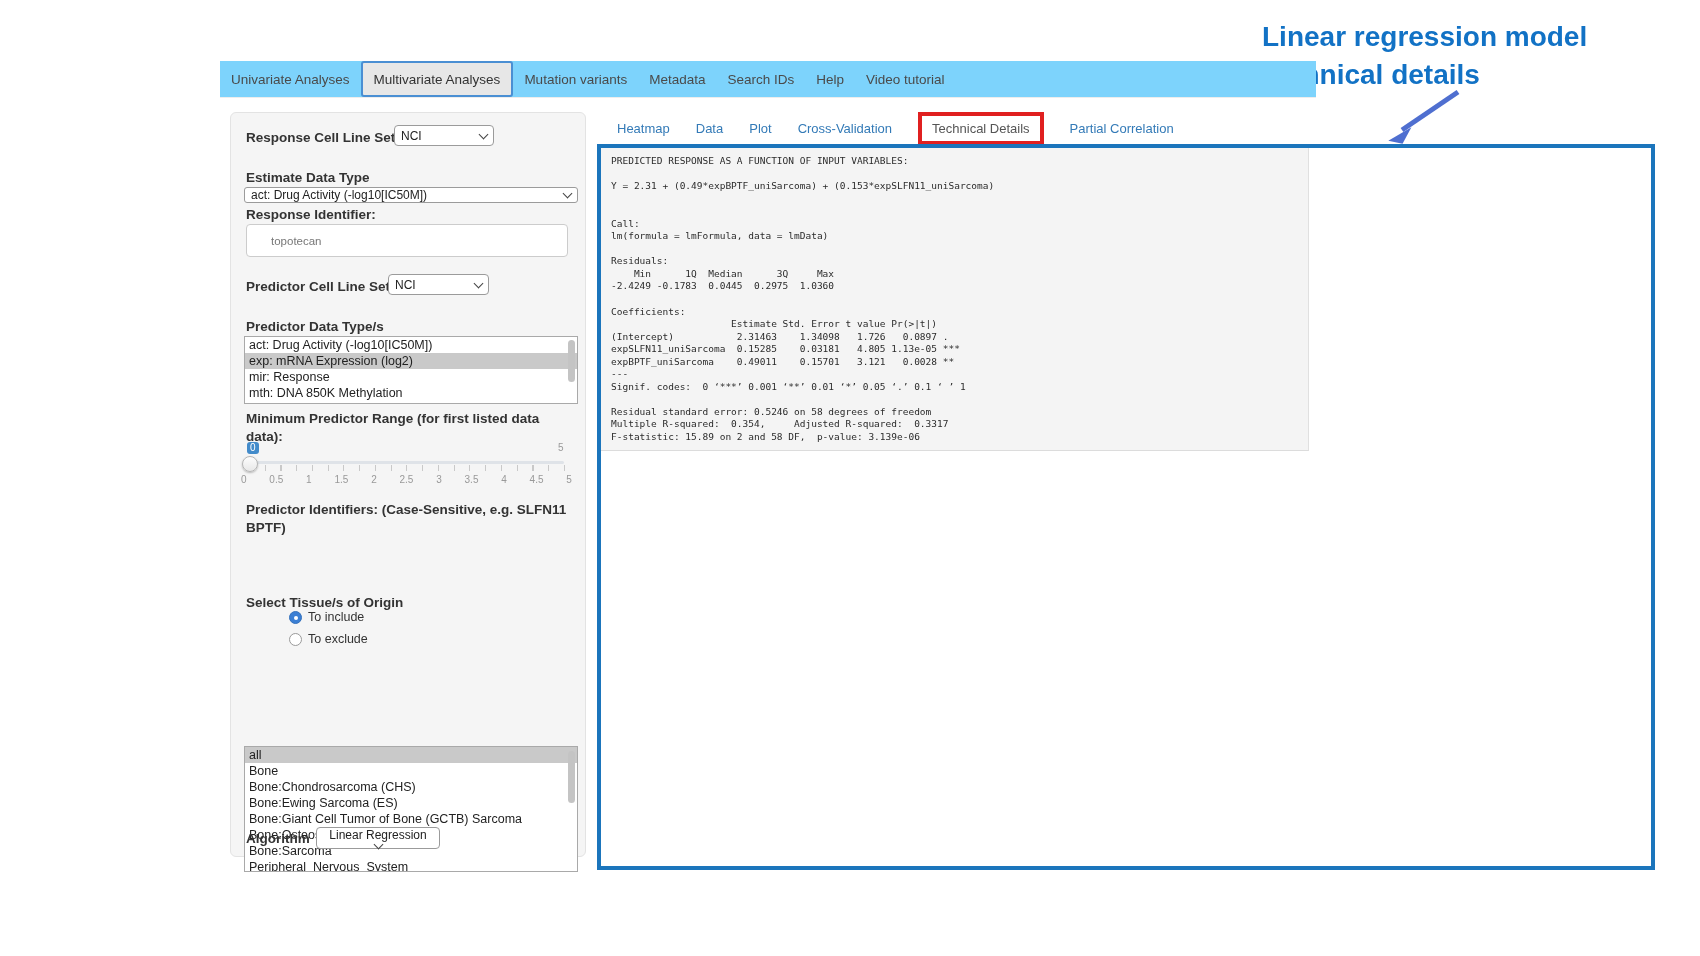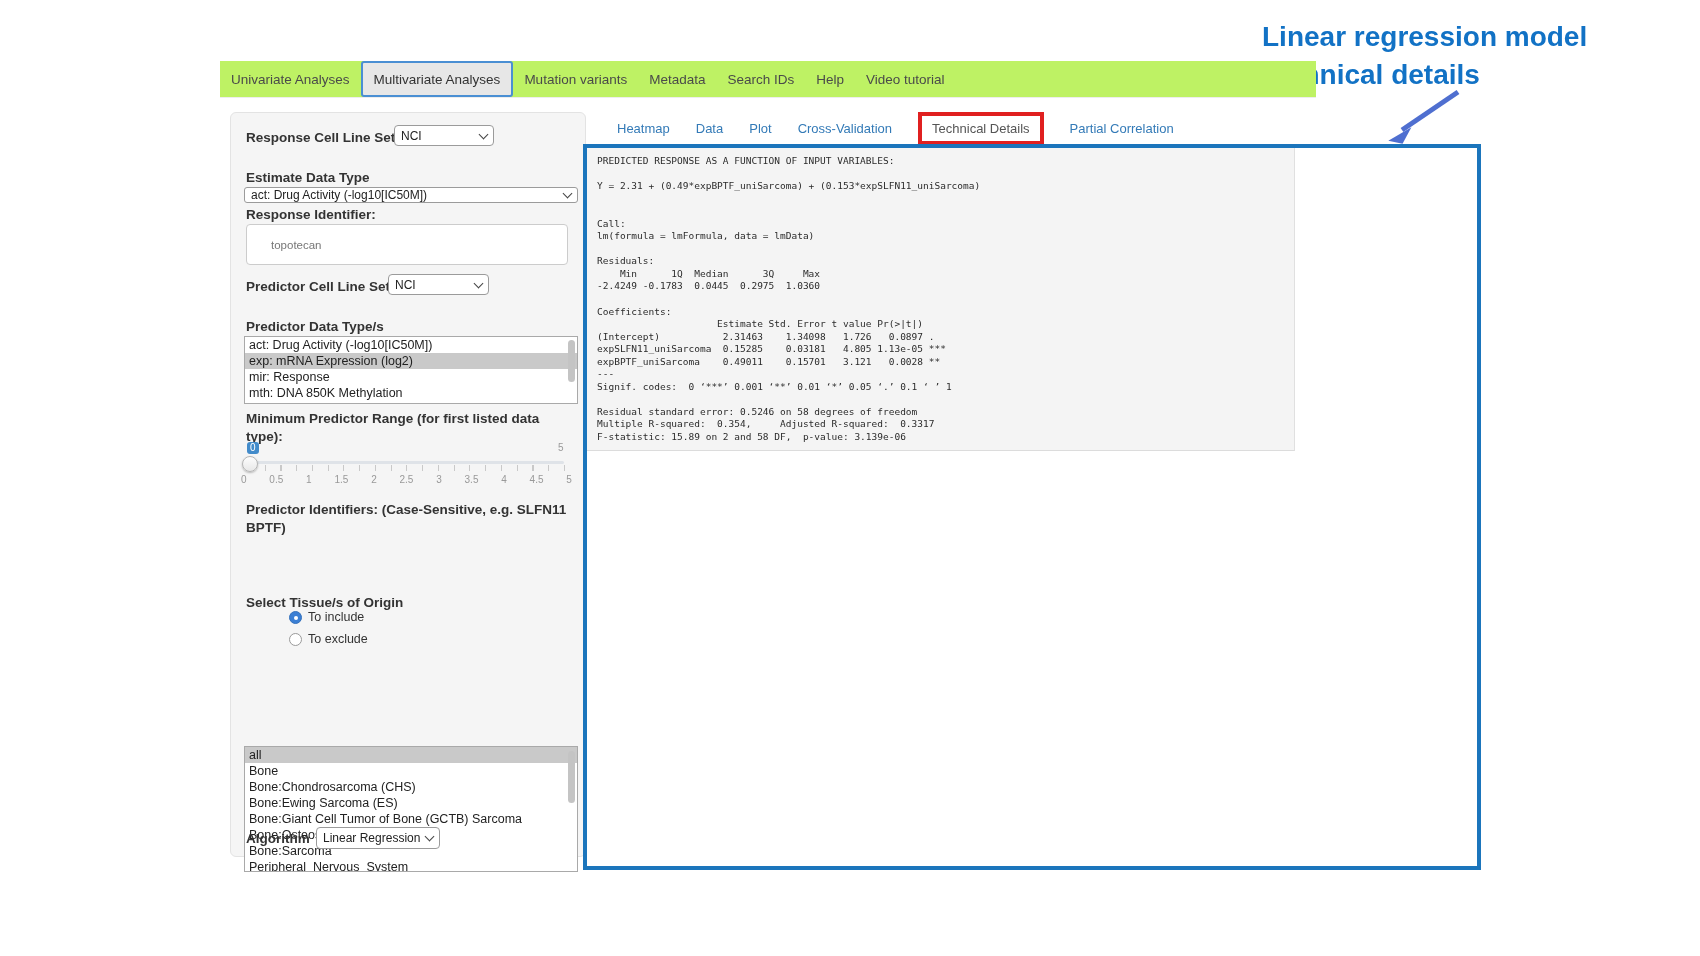--- a/index.html
+++ b/index.html
@@ -9,21 +9,21 @@
     background:#ffffff; font-family:"Liberation Sans", sans-serif; color:#333;
   }
 
   
   .annotation-text { position:absolute; left:1262px; top:18px; width:420px;
     font-size:28px; line-height:38px; font-weight:bold; color:#1272c5; }
   .annotation-arrow { position:absolute; left:1370px; top:84px; }
 
   
   .navbar { position:absolute; left:220px; top:61px; width:1096px; height:37px;
-    background:#bef264; border-bottom:1px solid #ededed;
+    background:#7dd3fc; border-bottom:1px solid #ededed;
     display:flex; align-items:stretch; }
   .nav-tab { display:flex; align-items:center; padding:0 11px; font-size:13.5px;
     color:#4a4a4a; cursor:pointer; white-space:nowrap; }
   .nav-tab.active { background:#e7e7e7; border:2px solid #4a8fd3; border-radius:3px;
     color:#333; }
 
   
   .sidebar { position:absolute; left:230px; top:112px; width:356px; height:745px;
     background:#f5f5f5; border:1px solid #e3e3e3; border-radius:6px; }
   .sb { position:absolute; }
@@ -59,21 +59,21 @@
     box-shadow:0 1px 2px rgba(0,0,0,.25); cursor:grab; }
   .slider-labels { position:absolute; display:flex; justify-content:space-between;
     font-size:10px; color:#999; }
 
   
   .main-tabs { position:absolute; left:617px; top:109px; height:38px;
     display:flex; align-items:center; gap:26px; }
   .main-tab { font-size:13px; color:#337ab7; cursor:pointer; white-space:nowrap; }
   .main-tab.active { color:#555; }
   .red-frame { border:4px solid #e02020; padding:5px 10px; background:#ffffff; }
-  .result-panel { position:absolute; left:583px; top:144px; width:898px; height:726px;
+  .result-panel { position:absolute; left:597px; top:144px; width:1058px; height:726px;
     border:4px solid #1b75bc; background:#ffffff; }
   .tech-pre { position:absolute; left:0; top:0; width:708px; height:303px;
     background:#f4f4f4; border-right:1px solid #e0e0e0; border-bottom:1px solid #dcdcdc;
     font-family:"DejaVu Sans Mono", monospace; font-size:9.5px; line-height:12.55px;
     color:#2b2b2b; white-space:pre; padding:7px 10px; overflow:hidden; }
 </style>
 </head>
 <body>
 
 <div class="canvas">
@@ -105,41 +105,41 @@
       <span class="chev"></span>
     </div>
 
     <div class="sb sb-label" style="left:15px; top:56px;">Estimate Data Type</div>
     <div class="sb sel" style="left:13px; top:74px; width:334px; height:16px; border-radius:3px;">
       <span>act: Drug Activity (-log10[IC50M])</span>
       <span class="chev"></span>
     </div>
 
     <div class="sb sb-label" style="left:15px; top:93px;">Response Identifier:</div>
-    <div class="sb txt-input" style="left:15px; top:111px; width:322px; height:41px;padding-left:24px;">
+    <div class="sb txt-input" style="left:15px; top:111px; width:322px; height:33px;padding-left:24px;">
       <span>topotecan</span>
     </div>
 
     <div class="sb sb-label" style="left:15px; top:165px;">Predictor Cell Line Set</div>
     <div class="sb sel" style="left:157px; top:161px; width:101px; height:21px;">
       <span>NCI</span>
       <span class="chev"></span>
     </div>
 
     <div class="sb sb-label" style="left:15px; top:205px;">Predictor Data Type/s</div>
     <div class="sb listbox" style="left:13px; top:223px; width:334px; height:68px;">
       <div class="lb-item">act: Drug Activity (-log10[IC50M])</div>
       <div class="lb-item selected">exp: mRNA Expression (log2)</div>
       <div class="lb-item">mir: Response</div>
       <div class="lb-item">mth: DNA 850K Methylation</div>
       <div class="scroll-thumb" style="top:3px; height:42px;"></div>
     </div>
 
     <div class="sb sb-label" style="left:15px; top:297px;">Minimum Predictor Range (for first listed data</div>
-    <div class="sb sb-label" style="left:15px; top:315px;">type):</div>
+    <div class="sb sb-label" style="left:15px; top:315px;">data):</div>
     <div class="sb slider-badge" style="left:16px; top:329px;">0</div>
     <div class="sb slider-max" style="left:327px; top:329px;">5</div>
     <div class="sb slider-track" style="left:18px; top:348px; width:315px;"></div>
     <div class="sb slider-ticks" style="left:18px; top:352px; width:316px;"></div>
     <div class="sb slider-handle" style="left:11px; top:343px;"></div>
     <div class="sb slider-labels" style="left:10px; top:361px; width:331px;">
       <span>0</span>
       <span>0.5</span>
       <span>1</span>
       <span>1.5</span>
@@ -171,21 +171,21 @@
       <div class="lb-item">Bone:Chondrosarcoma (CHS)</div>
       <div class="lb-item">Bone:Ewing Sarcoma (ES)</div>
       <div class="lb-item">Bone:Giant Cell Tumor of Bone (GCTB) Sarcoma</div>
       <div class="lb-item">Bone:Osteosarcoma (OS)</div>
       <div class="lb-item">Bone:Sarcoma</div>
       <div class="lb-item">Peripheral_Nervous_System</div>
       <div class="scroll-thumb" style="top:4px; height:52px;"></div>
     </div>
 
     <div class="sb sb-label" style="left:15px; top:717px;">Algorithm</div>
-    <div class="sb sel" style="left:85px; top:714px; width:124px; height:22px;">
+    <div class="sb sel" style="left:85px; top:714px; width:124px; height:22px;flex-direction:column;">
       <span>Linear Regression</span>
       <span class="chev"></span>
     </div>
   </aside>
 
   <div class="main-tabs">
     <div class="main-tab">Heatmap</div>
     <div class="main-tab">Data</div>
     <div class="main-tab">Plot</div>
     <div class="main-tab">Cross-Validation</div>

